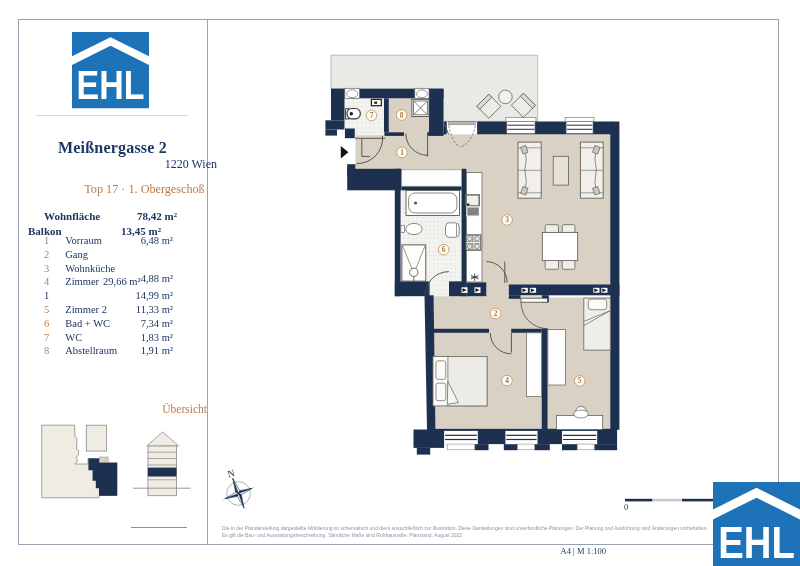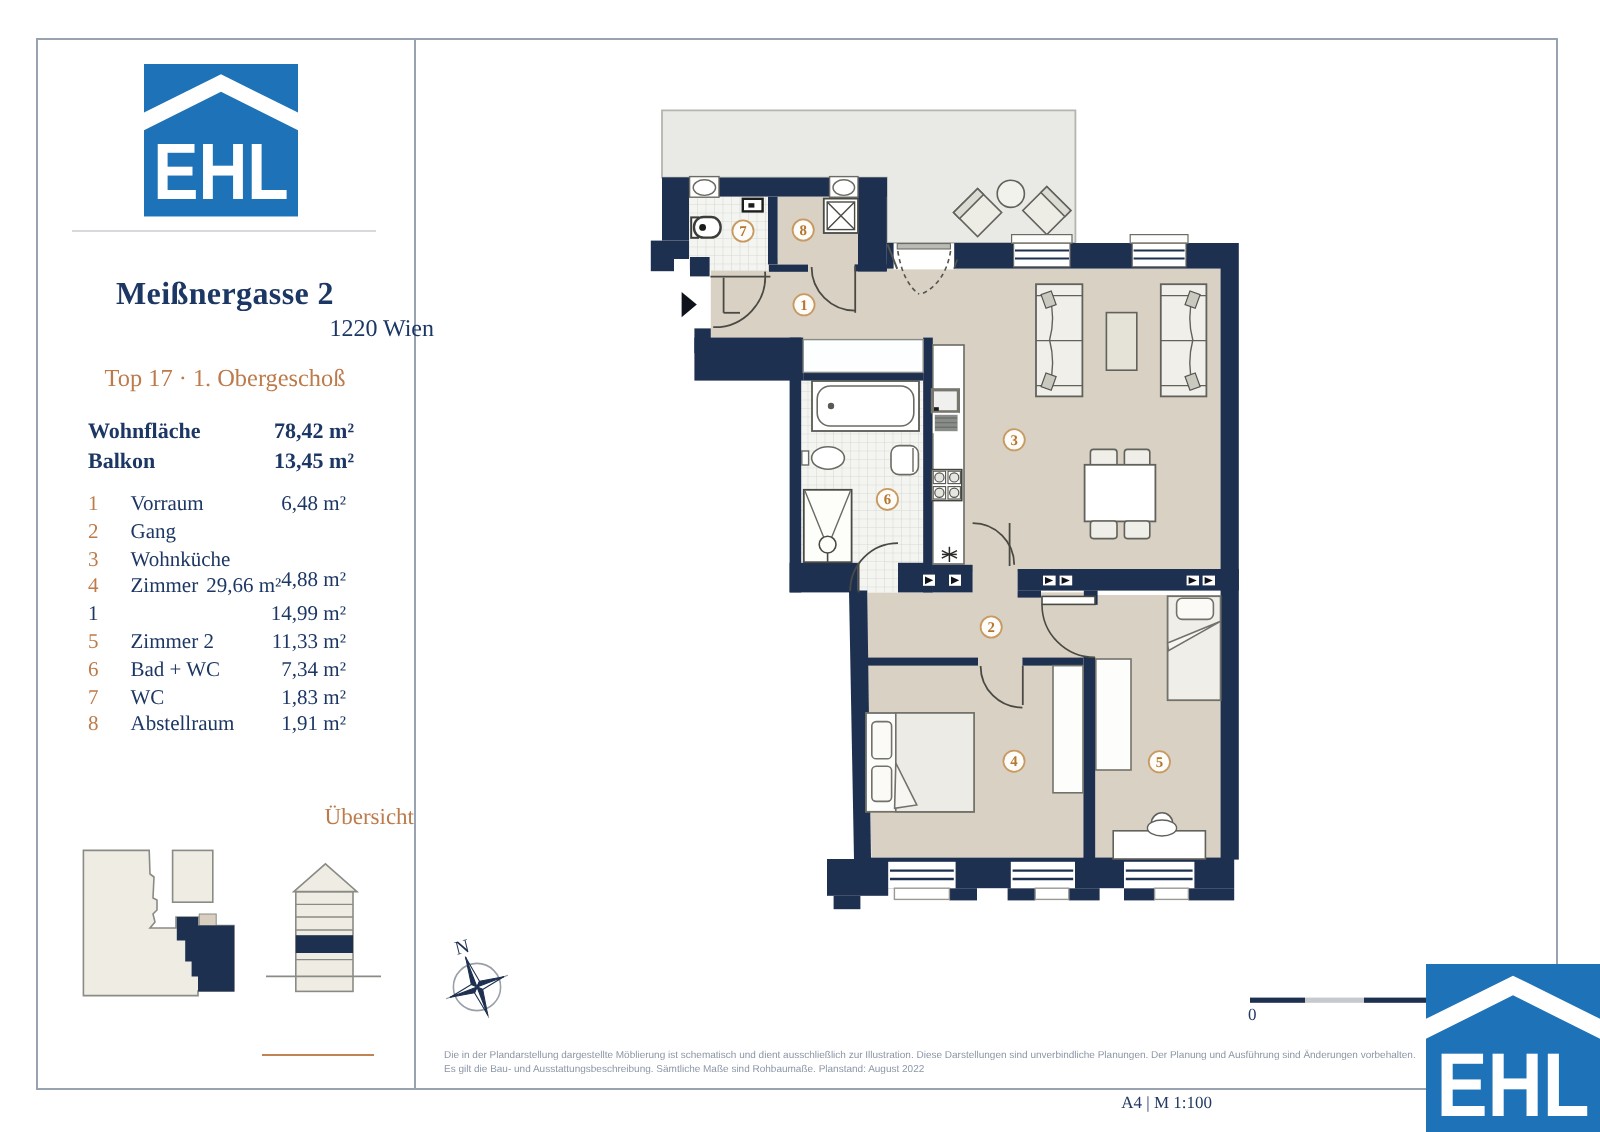--- a/index.html
+++ b/index.html
@@ -13,26 +13,26 @@
 <div class="abs" style="left:17.5px;top:18.9px;width:761px;height:526.3px;border:1px solid #98a2b0;box-sizing:border-box;"></div>
 
 <div class="abs" style="left:206.8px;top:18.9px;width:1px;height:526.3px;background:#98a2b0;"></div>
 
 <div class="abs" style="left:36px;top:115px;width:152px;height:1px;background:#d7d9dc;"></div>
 
 <div class="abs" style="left:18px;top:138.5px;width:189px;text-align:center;font-size:16px;font-weight:bold;color:#1d3764;letter-spacing:0.2px;">Meißnergasse 2</div>
 
 <div class="abs" style="left:28px;top:157px;width:189px;text-align:right;font-size:12px;color:#1d3764;">1220 Wien</div>
 
-<div class="abs" style="left:18px;top:182px;width:189px;text-align:center;font-size:12.2px;color:#bd7a4a;">Top 17 · 1. Obergeschoß</div>
+<div class="abs" style="left:18px;top:182px;width:189px;text-align:center;font-size:12.2px;color:#bd7a4a;padding-left:32px;">Top 17 · 1. Obergeschoß</div>
 
 <div class="abs" style="left:44px;top:210px;width:133px;font-size:11px;font-weight:bold;color:#1d3764;">Wohnfläche<span style="float:right;">78,42 m²</span></div>
-<div class="abs" style="left:44px;top:224.5px;width:133px;font-size:11px;font-weight:bold;color:#1d3764;">Balkon<span style="float:right;">13,45 m²</span></div>
-
-<div class="abs" style="left:44px;top:246px;width:129px;font-size:10.5px;color:#1d3764;line-height:13.8px;">
+<div class="abs" style="left:28px;top:224.5px;width:133px;font-size:11px;font-weight:bold;color:#1d3764;">Balkon<span style="float:right;">13,45 m²</span></div>
+
+<div class="abs" style="left:44px;top:234px;width:129px;font-size:10.5px;color:#1d3764;line-height:13.8px;">
 <div><span style="color:#bd7a4a;">1</span><span style="margin-left:16px;">Vorraum</span><span style="float:right;">6,48 m²</span></div>
 <div><span style="color:#bd7a4a;">2</span><span style="margin-left:16px;">Gang</span><span style="float:right;margin-top:24px;">4,88 m²</span></div>
 <div><span style="color:#bd7a4a;">3</span><span style="margin-left:16px;">Wohnküche</span><span style="float:right;">29,66 m²</span></div>
 <div><span style="color:#bd7a4a;">4</span><span style="margin-left:16px;">Zimmer 1</span><span style="float:right;">14,99 m²</span></div>
 <div><span style="color:#bd7a4a;">5</span><span style="margin-left:16px;">Zimmer 2</span><span style="float:right;">11,33 m²</span></div>
 <div><span style="color:#bd7a4a;">6</span><span style="margin-left:16px;">Bad + WC</span><span style="float:right;">7,34 m²</span></div>
 <div><span style="color:#bd7a4a;">7</span><span style="margin-left:16px;">WC</span><span style="float:right;">1,83 m²</span></div>
 <div><span style="color:#bd7a4a;">8</span><span style="margin-left:16px;">Abstellraum</span><span style="float:right;">1,91 m²</span></div>
 </div>
 

